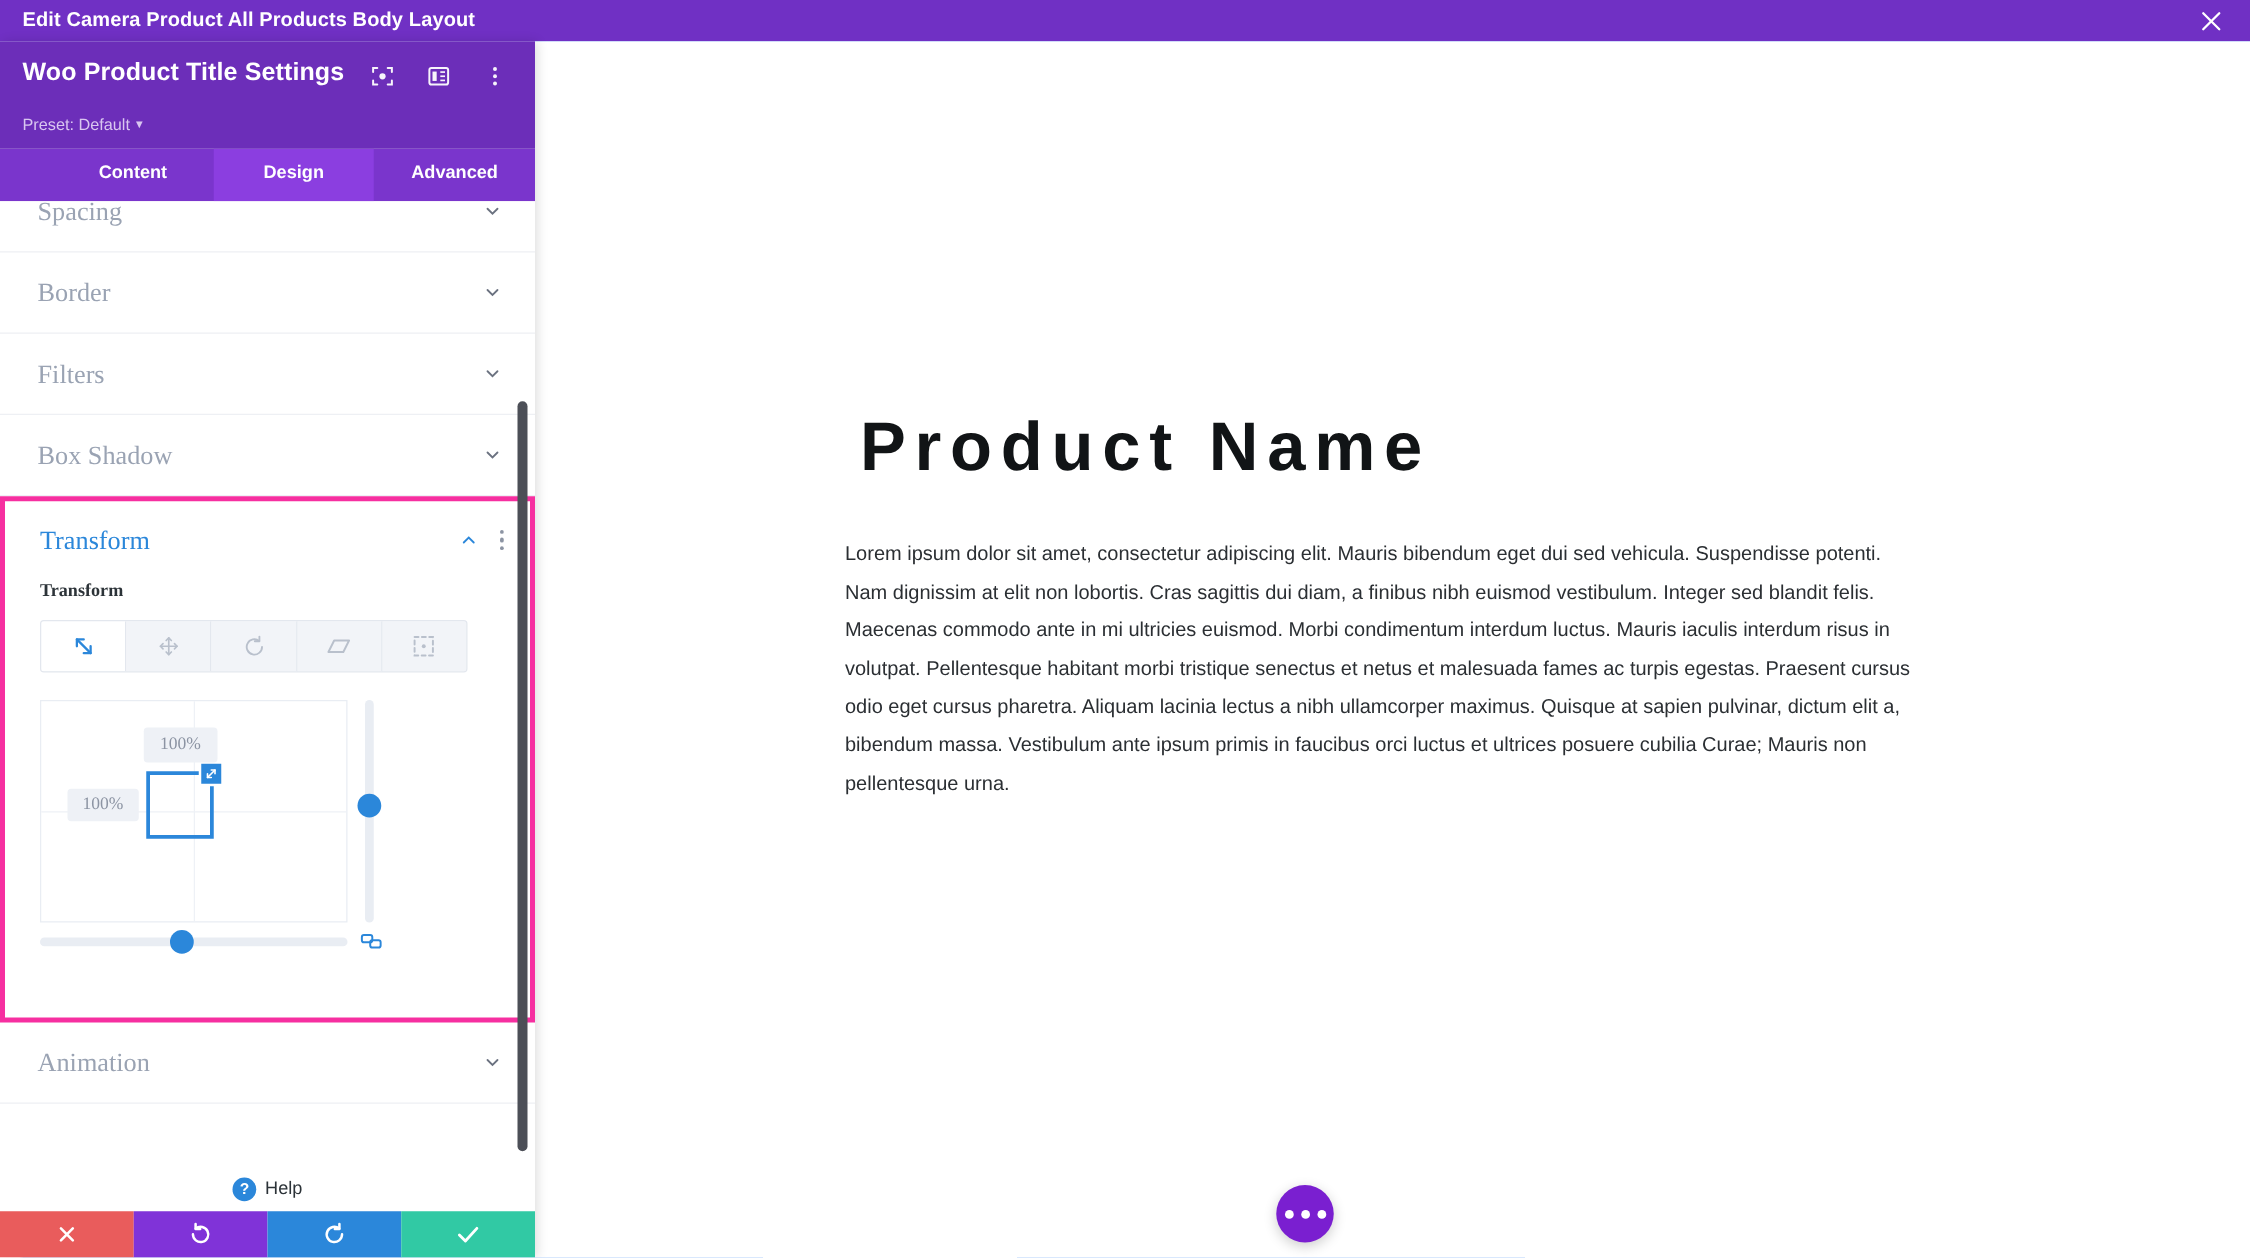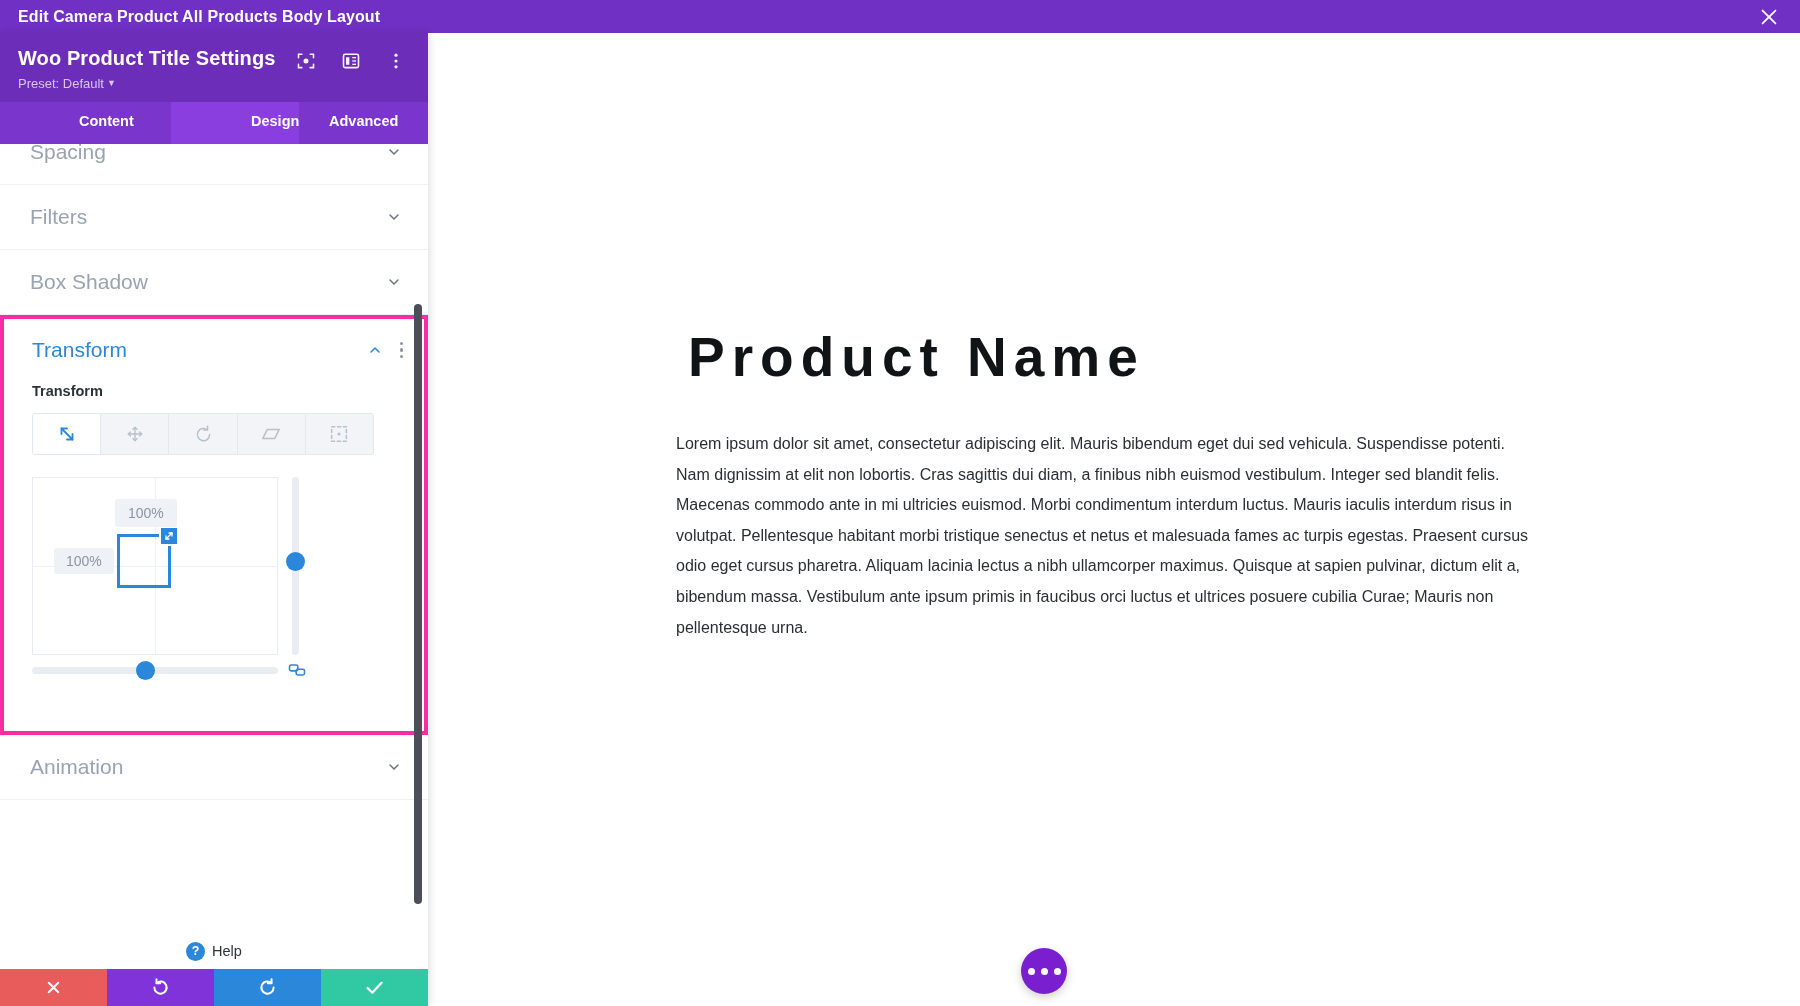--- a/index.html
+++ b/index.html
@@ -38,32 +38,32 @@
     position:relative; flex:0 0 auto;
   }
   .panel-title-row { display:flex; align-items:center; }
   .panel-title { font-size:20px; font-weight:700; letter-spacing:.1px; }
   .panel-header-icons {
     position:absolute; right:22px; top:18px;
     display:flex; align-items:center; gap:25px;
   }
   .ph-icon { width:20px; height:20px; cursor:pointer; opacity:.95; display:block; }
   .panel-preset {
-    font-size:13px; color:#d9c6f0; margin-top:6px; cursor:pointer;
+    font-size:13px; color:#d9c6f0; margin-top:22px; cursor:pointer;
     display:inline-block;
   }
   .caret-tiny { display:inline-block; margin-left:3px; font-size:9px; vertical-align:2px; }
 
   .panel-tabs { display:flex; background:#7a35cc; flex:0 0 auto;padding-left:42px; }
   .panel-tab {
     flex:1; text-align:center; padding:11px 0 12px 0;
     color:#fff; font-size:14.5px; font-weight:700; cursor:pointer;
     border-bottom: 3px solid transparent;
   }
-  .panel-tab.active { background:#8b3ee0;text-align:right; }
+  .panel-tab.active { background:#8b3ee0; }
 
   .panel-scroll {
     flex:1 1 auto; position:relative; overflow:hidden; background:#fff;
   }
   .section-row {
     display:flex; align-items:center; justify-content:space-between;
     height:65px; padding:0 26px 0 30px;
     border-bottom:1px solid #eef0f4; cursor:pointer;
   }
   .section-label { font-size:21px; color:#9aa3b3; font-weight:400; }
@@ -248,23 +248,31 @@
     </div>
 
     <div class="panel-tabs">
       <div class="panel-tab">Content</div>
       <div class="panel-tab active">Design</div>
       <div class="panel-tab">Advanced</div>
     </div>
 
     <div class="panel-scroll">
 
-      <div style="margin-top:-24px;">
+      <div style="margin-top:-24px;font-family:Liberation Serif, serif;">
         <div class="section-row">
           <span class="section-label">Spacing</span>
+          <span class="chev">
+            <svg viewBox="0 0 24 24" width="16" height="16" fill="none" stroke="#6b7280" stroke-width="2.2" stroke-linecap="round">
+                <polyline points="6 9 12 15 18 9"></polyline>
+              </svg>
+          </span>
+        </div>
+        <div class="section-row">
+          <span class="section-label">Border</span>
           <span class="chev">
             <svg viewBox="0 0 24 24" width="16" height="16" fill="none" stroke="#6b7280" stroke-width="2.2" stroke-linecap="round">
                 <polyline points="6 9 12 15 18 9"></polyline>
               </svg>
           </span>
         </div>
         <div class="section-row">
           <span class="section-label">Filters</span>
           <span class="chev">
             <svg viewBox="0 0 24 24" width="16" height="16" fill="none" stroke="#6b7280" stroke-width="2.2" stroke-linecap="round">

